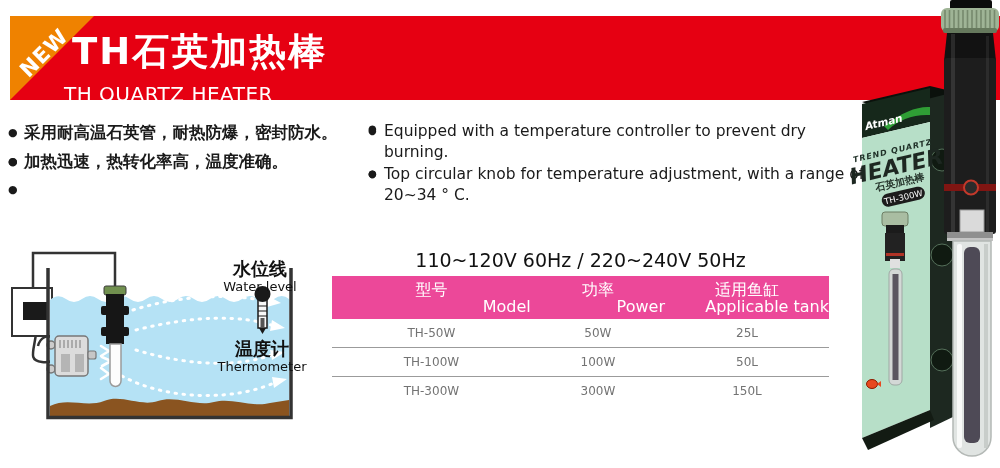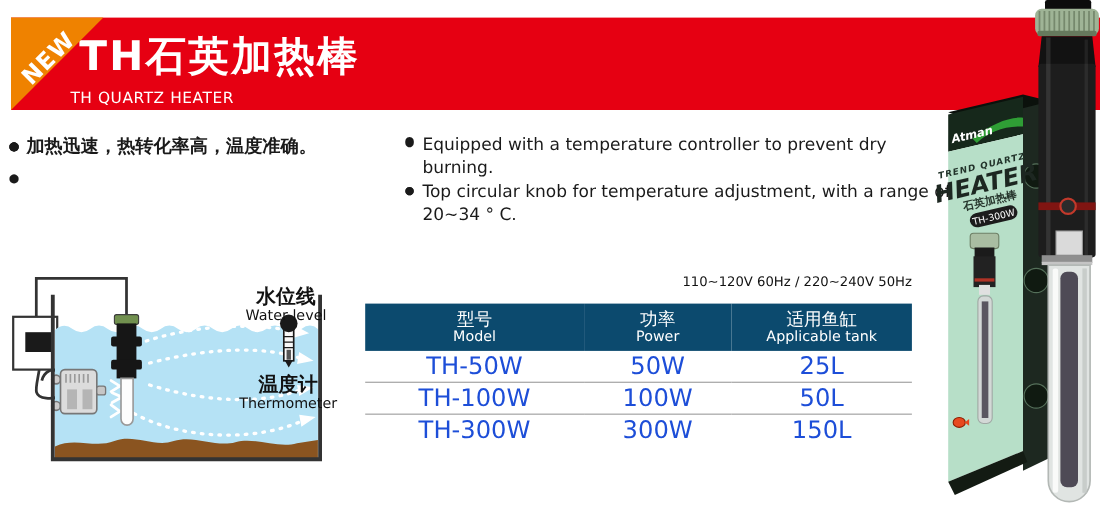--- a/index.html
+++ b/index.html
@@ -7,43 +7,43 @@
         font-family:"DejaVu Sans","Liberation Sans",sans-serif;color:#1c1c1c;}
 
   
   .banner{position:absolute;left:10px;top:16px;width:990px;height:84px;background:#e60012;z-index:1;}
   .ribbon{position:absolute;left:0;top:0;width:0;height:0;
           border-top:84px solid #ef8200;border-right:84px solid transparent;}
   .ribbon-label{position:absolute;left:5px;top:25px;transform:rotate(-45deg);
           color:#fff;font-weight:bold;font-size:21px;letter-spacing:1px;}
   .banner-text{position:absolute;left:54px;top:6px;color:#fff;}
   .banner-title{margin:8px;font-size:37px;font-weight:bold;letter-spacing:2px;line-height:1.2;}
-  .banner-subtitle{margin:1px 0 0;font-size:14px;font-weight:400;letter-spacing:.5px;}
+  .banner-subtitle{margin:1px 0 0;font-size:20px;font-weight:400;letter-spacing:.5px;}
 
   
   .features{position:absolute;top:119px;list-style:none;margin:0;padding:0;}
   .features li{position:relative;padding-left:16px;}
   .features .dot{position:absolute;left:0;}
   .features-cn{left:8px;width:370px;font-size:16.5px;font-weight:bold;color:#1a1a1a;}
   .features-cn li{line-height:28.5px;}
   .features-cn .dot{top:0;font-size:11px;line-height:28.5px;}
   .features-en{left:368px;width:505px;font-size:15.5px;color:#1a1a1a;}
   .features-en li{line-height:20.5px;margin-bottom:2px;}
   .features-en .dot{top:0;font-size:10px;line-height:20.5px;}
 
   
-  .voltage{position:absolute;left:332px;top:249px;width:497px;text-align:right;
-           font-size:12px;color:#111;}
+  .voltage{position:absolute;left:332px;top:249px;width:497px;text-align:center;
+           font-size:19px;color:#111;}
   .spec-table{position:absolute;left:332px;top:276px;width:497px;
               border-collapse:collapse;table-layout:fixed;}
-  .spec-table thead th{background:#0c4a6e;color:#fff;font-weight:400;padding:4px 0 5px;}
+  .spec-table thead th{background:#ec4899;color:#fff;font-weight:400;padding:4px 0 5px;}
   .th-cn{font-size:16px;line-height:19px;}
-  .th-en{font-size:13px;line-height:15px;}
-  .spec-table tbody td{text-align:center;font-size:22px;height:26px;
-              border-bottom:1px solid #9b9b9b;color:#1d4ed8;}
+  .th-en{font-size:16px;line-height:15px;text-align:right;}
+  .spec-table tbody td{text-align:center;font-size:12px;height:26px;
+              border-bottom:1px solid #9b9b9b;color:#737373;}
   .spec-table tbody tr:last-child td{border-bottom:none;}
 
   
   .diagram-svg{position:absolute;left:0;top:250px;z-index:1;}
   .product-svg{position:absolute;left:848px;top:0;z-index:3;}
 </style>
 </head>
 <body>
 
 <div class="page">
@@ -51,21 +51,21 @@
   <div class="banner">
     <div class="banner-text">
       <h1 class="banner-title">TH石英加热棒</h1>
       <h2 class="banner-subtitle">TH QUARTZ HEATER</h2>
     </div>
     <div class="ribbon"></div>
     <div class="ribbon-label">NEW</div>
   </div>
 
   <ul class="features features-cn">
-    <li><span class="dot">●</span></li>
+    <li><span class="dot">●</span><span>采用耐高温石英管，耐热防爆，密封防水。</span></li>
     <li><span class="dot">●</span></li>
     <li><span class="dot">●</span><span>加热迅速，热转化率高，温度准确。</span></li>
     <li><span class="dot">●</span></li>
   </ul>
 
   <ul class="features features-en">
     <li><span class="dot">●</span></li>
     <li><span class="dot">●</span><span>Equipped with a temperature controller to prevent dry burning.</span></li>
     <li><span class="dot">●</span></li>
     <li><span class="dot">●</span><span>Top circular knob for temperature adjustment, with a range of 20~34 ° C.</span></li>

